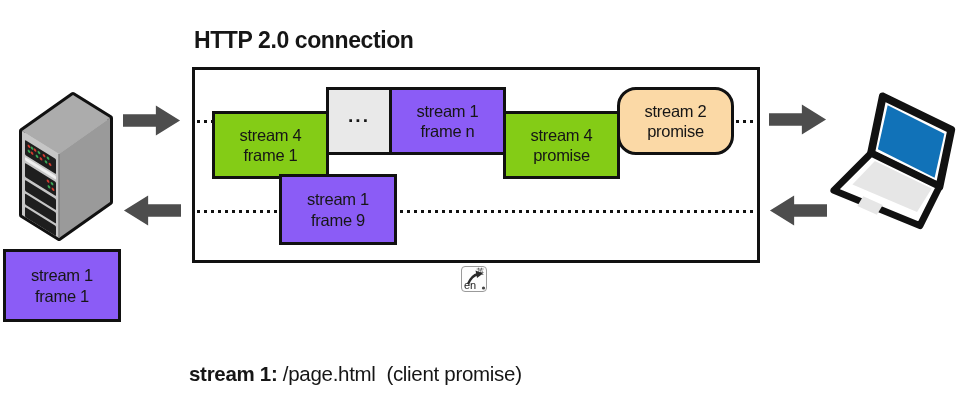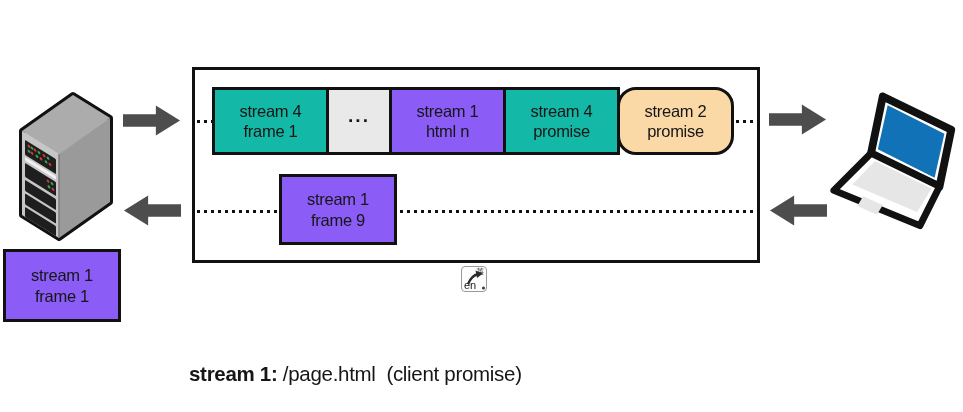--- a/index.html
+++ b/index.html
@@ -18,21 +18,21 @@
   
   .dotline{height:3px;background:repeating-linear-gradient(to right,#111 0px,#111 3px,transparent 3px,transparent 7px);z-index:1;}
   #lane-up{left:197px;top:120px;width:557px;}
   #lane-down{left:197px;top:210px;width:557px;}
 
   
   #frames-up{left:212px;top:87px;display:flex;z-index:2;}
   .frame{box-sizing:border-box;border:3px solid #111;height:68px;display:flex;flex-direction:column;
          align-items:center;justify-content:center;font-size:16.5px;line-height:1.22;letter-spacing:-0.3px;}
   .frame + .frame{margin-left:-3px;}
-  .c-green{background:#14b8a6;}
+  .c-green{background:#84cc16;margin-top:24px;}
   .c-gray{background:#e9e9e9;}
   .c-blue{background:#8b5cf6;}
   .c-orange{background:#fbd9a6;border-radius:19px;}
   .w-norm{width:117px;}
   .w-dots{width:66px;}
   .it{}
   .dots-label{font-size:19px;font-weight:700;letter-spacing:1px;}
   #frame-down{left:279px;top:174px;width:118px;height:71px;z-index:2;}
   #frame-server{left:6px;top:249px;width:118px;height:73px;}
 
@@ -53,37 +53,38 @@
 
   
   #legend{left:189px;top:296px;font-size:20.5px;line-height:31px;letter-spacing:-0.3px;white-space:pre-wrap;}
   .legend-line b{font-weight:700;margin-top:35px;}
 </style>
 </head>
 <body>
 
 <div id="canvas">
 
+  <div id="title" class="abs">HTTP 2.0 connection</div>
 
   <div id="conn-box" class="abs"></div>
 
   <div id="lane-up" class="abs dotline"></div>
   <div id="lane-down" class="abs dotline"></div>
 
   <div id="frames-up" class="abs">
     <div class="frame c-green w-norm">
       <span>stream 4</span>
       <span>frame 1</span>
     </div>
     <div class="frame c-gray w-dots">
       <span class="dots-label">···</span>
     </div>
     <div class="frame c-blue w-norm">
       <span>stream 1</span>
-      <span>html n</span>
+      <span>frame n</span>
     </div>
     <div class="frame c-green w-norm">
       <span>stream 4</span>
       <span class="it">promise</span>
     </div>
     <div class="frame c-orange w-norm">
       <span>stream 2</span>
       <span class="it">promise</span>
     </div>
   </div>

